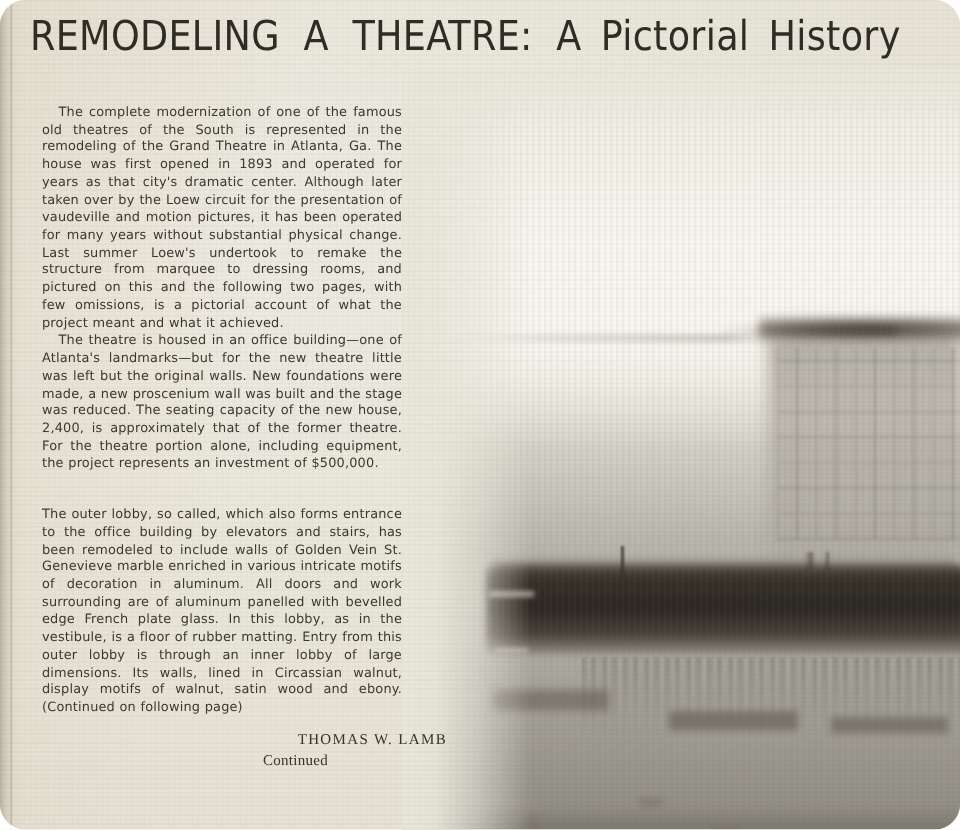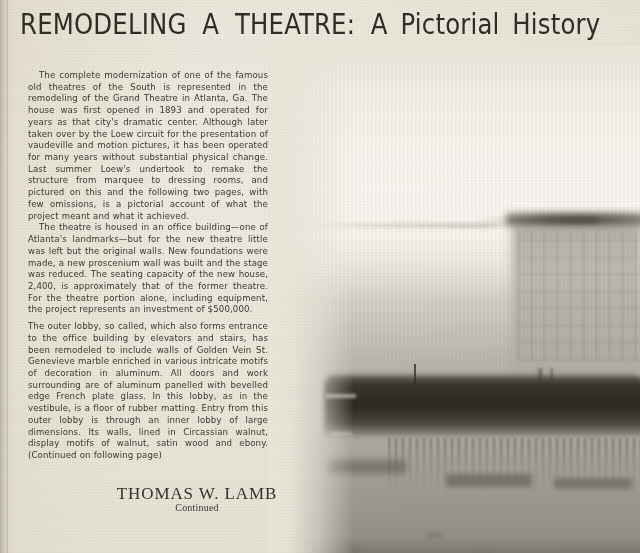--- a/index.html
+++ b/index.html
@@ -9,20 +9,21 @@
     background: #ffffff;
   }
 
   #page {
     position: relative;
     width: 640px;
     height: 553px;
     overflow: hidden;
     background: #e9e6da;
     font-family: "Liberation Sans", sans-serif;
+    border-radius: 17px;
     -webkit-font-smoothing: antialiased;
   }
 
   
   .paper-base {
     position: absolute;
     inset: 0;
     background:
       radial-gradient(ellipse 120% 80% at 22% 30%, #edeae0 0%, #e9e6da 45%, #e4e0d3 100%);
   }
@@ -350,37 +351,38 @@
     text-align: justify;
     text-justify: inter-word;
     letter-spacing: 0.12px;
     word-spacing: 0.2px;
   }
   .col p {
     margin: 0;
     text-align: justify;
   }
   .col p.indent { text-indent: 11px; }
-  .col p.gap { margin-top: 5px; }
+  .col p.gap { margin-top: 22px; }
   .col p:last-child { text-align: justify; }
 
   
   .credit {
     position: absolute;
     left: 96px;
     top: 487px;
     width: 202px;
     text-align: center;
     color: #35322b;
     font-family: "Liberation Serif", serif;
   }
   .credit .name {
-    font-size: 17px;
+    font-size: 10px;
     line-height: 14px;
     letter-spacing: 0.9px;
+    text-align: right;
   }
   .credit .role {
     font-size: 10px;
     line-height: 13.5px;
     letter-spacing: 0.2px;
   }
   .credit .courtesy {
     font-size: 8.2px;
     line-height: 12px;
     font-style: italic;

